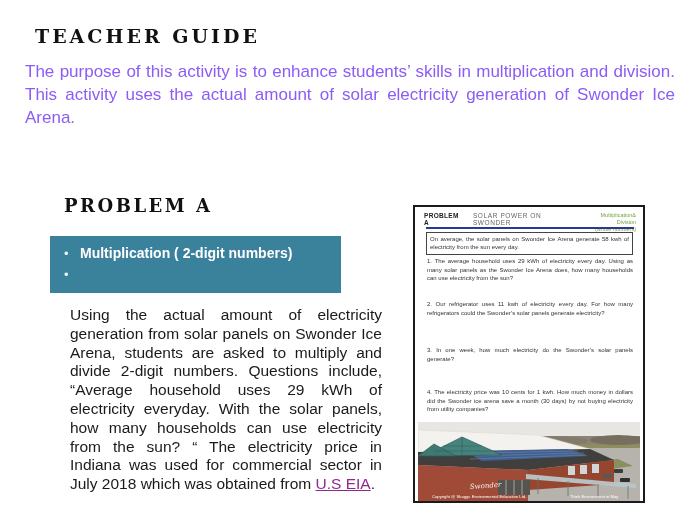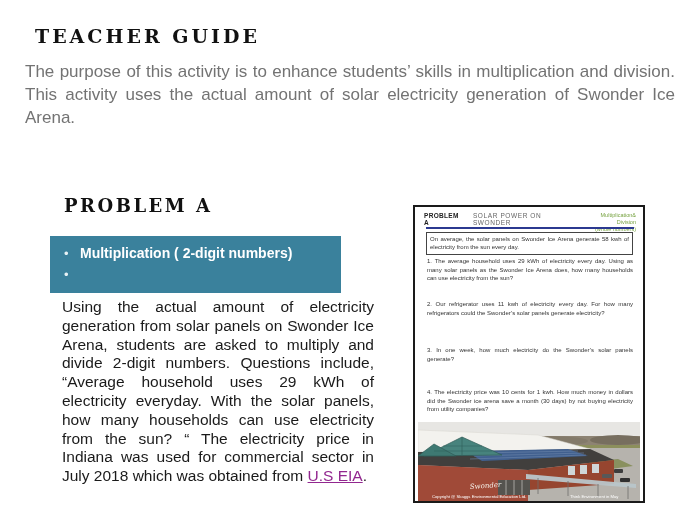--- a/index.html
+++ b/index.html
@@ -8,37 +8,37 @@
     font-family:"Liberation Sans",sans-serif;color:#1c1c1c;overflow:hidden;
   }
   
   .page-title{
     position:absolute;left:22px;top:12px;margin:13px;
     font-family:"DejaVu Serif",serif;font-weight:bold;
     font-size:19px;letter-spacing:3px;color:#111;
   }
   .intro-paragraph{
     position:absolute;left:25px;top:60px;width:650px;margin:0;
-    font-size:17px;line-height:23px;text-align:justify;color:#737373;
+    font-size:17px;line-height:23px;text-align:justify;color:#8b5cf6;
   }
   .problem-heading{
     position:absolute;left:64px;top:195px;margin:0;
     font-family:"DejaVu Serif",serif;font-weight:bold;
     font-size:18px;letter-spacing:2.5px;color:#111;
   }
   .skills-box{
     position:absolute;left:50px;top:236px;width:265px;
     background:#3a819c;color:#ffffff;
     padding:7px 12px 8px 14px;
   }
   .skill-row{display:flex;align-items:flex-start;line-height:21px;}
   .skill-bullet{width:16px;flex:0 0 16px;font-size:13px;color:#e8f2f5;}
   .skill-text{font-size:14px;font-weight:bold;}
   .problem-body{
-    position:absolute;left:61px;top:297px;width:312px;margin:1px;
+    position:absolute;left:61px;top:297px;width:312px;margin:9px;
     font-size:15.5px;line-height:18.8px;text-align:justify;color:#1a1a1a;
   }
   .eia-link{color:#92278f;text-decoration:underline;cursor:pointer;}
   
   .worksheet{
     position:absolute;left:413px;top:205px;width:232px;height:298px;
     background:#ffffff;border:2px solid #1a1a1a;box-sizing:border-box;
     font-size:6px;color:#333;
   }
   .ws-header{

